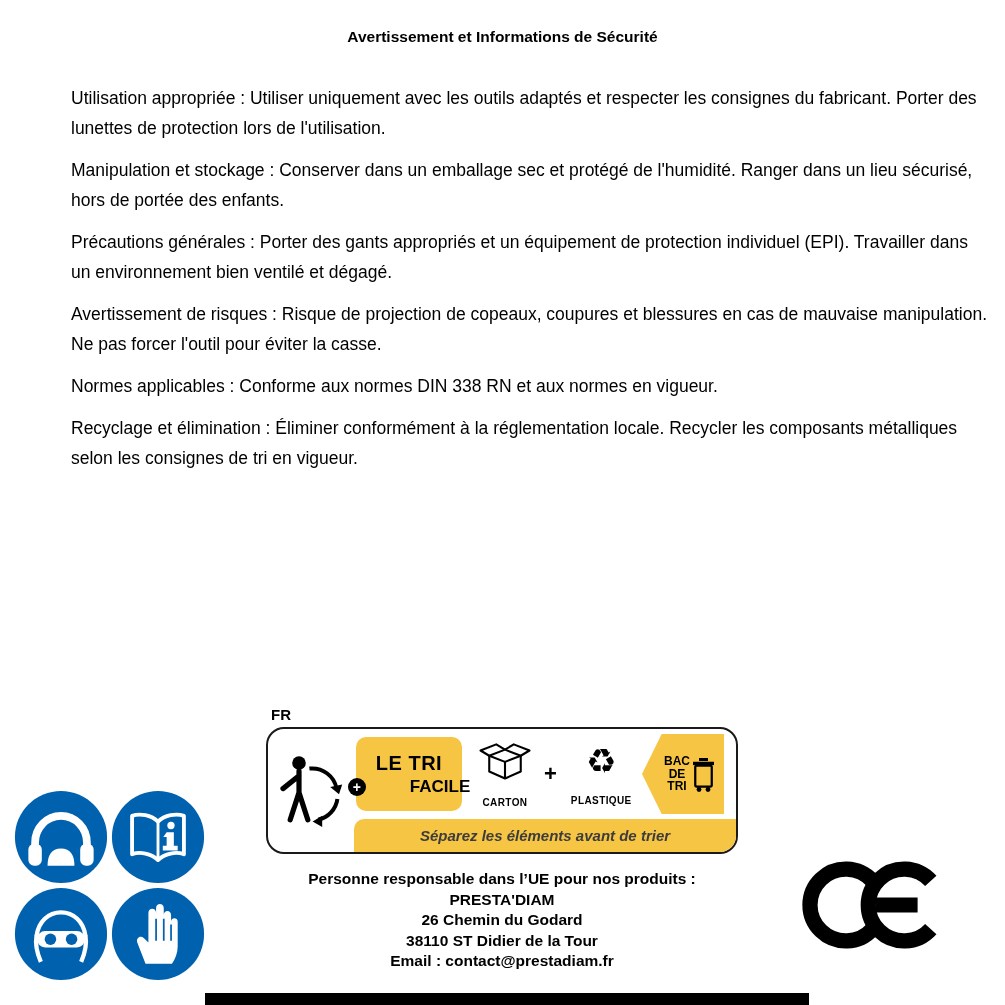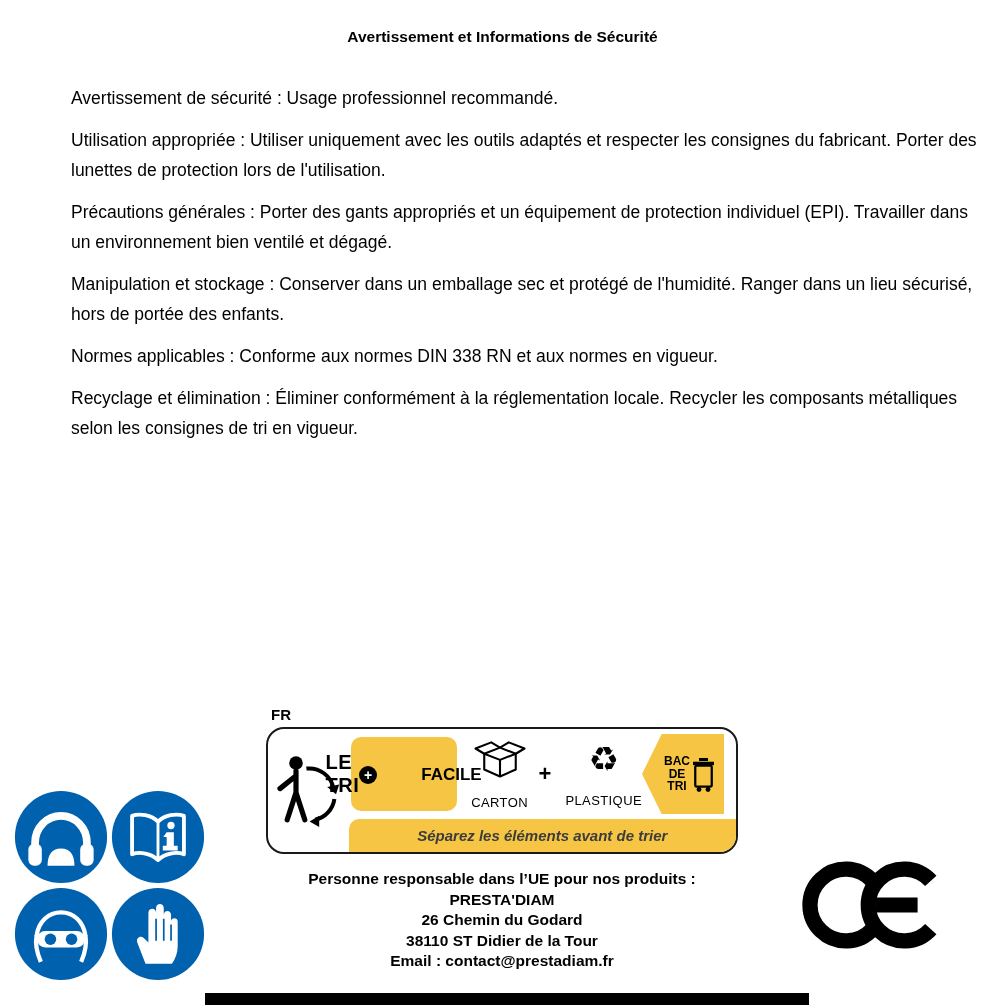--- a/index.html
+++ b/index.html
@@ -33,33 +33,33 @@
   .tri-box {
     position:absolute; left:266px; top:727px; width:472px; height:127px;
     border:2px solid #1a1a1a; border-radius:18px; background:#fff;
     display:flex; overflow:hidden;
   }
   .triman-col { width:86px; display:flex; align-items:center; justify-content:center; }
   .tri-right { flex:1; display:flex; flex-direction:column; }
   .tri-row { flex:1; display:flex; align-items:center; }
   .letri {
     width:106px; height:74px; background:var(--tri-yellow,#F6C544);
-    border-radius:10px; display:flex; flex-direction:row;
+    border-radius:10px; display:flex; flex-direction:column;
     align-items:center; justify-content:center; margin-left:2px;
   }
   .letri-line1 { font-size:20px; font-weight:bold; letter-spacing:.5px; }
   .letri-line2 { display:flex; align-items:center; gap:4px; margin-top:2px; }
   .plus-circle {
     width:18px; height:18px; border-radius:50%; background:#000; color:#fff;
     display:flex; align-items:center; justify-content:center;
     font-size:14px; font-weight:bold; line-height:1;
   }
   .facile { font-size:17px; font-weight:bold;margin-left:40px; }
   .material { display:flex; flex-direction:column; align-items:center; margin-left:14px; }
-  .material-label { font-size:13px; font-weight:normal; letter-spacing:.4px; margin-top:15px; }
+  .material-label { font-size:10px; font-weight:bold; letter-spacing:.4px; margin-top:15px; }
   .mat-plus { font-size:22px; font-weight:bold; margin-left:10px; }
   .recycle-glyph { font-size:34px; line-height:38px; font-family:"DejaVu Sans",sans-serif; }
   .bac {
     margin-left:auto; margin-right:12px; width:82px; height:80px;
     background:var(--tri-yellow,#F6C544);
     clip-path:polygon(0 50%, 24% 0, 100% 0, 100% 100%, 24% 100%);
     display:flex; align-items:center; justify-content:flex-end;
     padding-right:7px; gap:0;
   }
   .bac-text { text-align:center; font-size:12px; font-weight:bold; line-height:12.5px; }
@@ -75,24 +75,24 @@
   }
   .ce-mark { position:absolute; left:801px; top:854px; }
   .bottom-bar { position:absolute; left:205px; bottom:0; width:604px; height:12px; background:#000; }
 </style>
 </head>
 <body>
 
 <div class="doc-title">Avertissement et Informations de Sécurité</div>
 
 <div class="doc-content">
-  <p>Avertissement de sécurité : Usage professionnel recommandé.</p>
   <p>Utilisation appropriée : Utiliser uniquement avec les outils adaptés et respecter les consignes du fabricant. Porter des lunettes de protection lors de l'utilisation.</p>
+  <p>Manipulation et stockage : Conserver dans un emballage sec et protégé de l'humidité. Ranger dans un lieu sécurisé, hors de portée des enfants.</p>
   <p>Précautions générales : Porter des gants appropriés et un équipement de protection individuel (EPI). Travailler dans un environnement bien ventilé et dégagé.</p>
-  <p>Manipulation et stockage : Conserver dans un emballage sec et protégé de l'humidité. Ranger dans un lieu sécurisé, hors de portée des enfants.</p>
+  <p>Avertissement de risques : Risque de projection de copeaux, coupures et blessures en cas de mauvaise manipulation. Ne pas forcer l'outil pour éviter la casse.</p>
   <p>Normes applicables : Conforme aux normes DIN 338 RN et aux normes en vigueur.</p>
   <p>Recyclage et élimination : Éliminer conformément à la réglementation locale. Recycler les composants métalliques selon les consignes de tri en vigueur.</p>
 </div>
 
 <div class="icon-grid">
   <svg viewBox="0 0 100 100" width="96" height="96">
     <circle cx="50" cy="50" r="48" style="fill:var(--safety-blue,#0061AF)"></circle>
     <path d="M23 64 v-8 c0-15.5 12-28 27-28 s27 12.5 27 28 v8" fill="none" stroke="#fff" stroke-width="8"></path>
     <rect x="16" y="57" width="14" height="23" rx="6" fill="#fff"></rect>
     <rect x="70" y="57" width="14" height="23" rx="6" fill="#fff"></rect>

